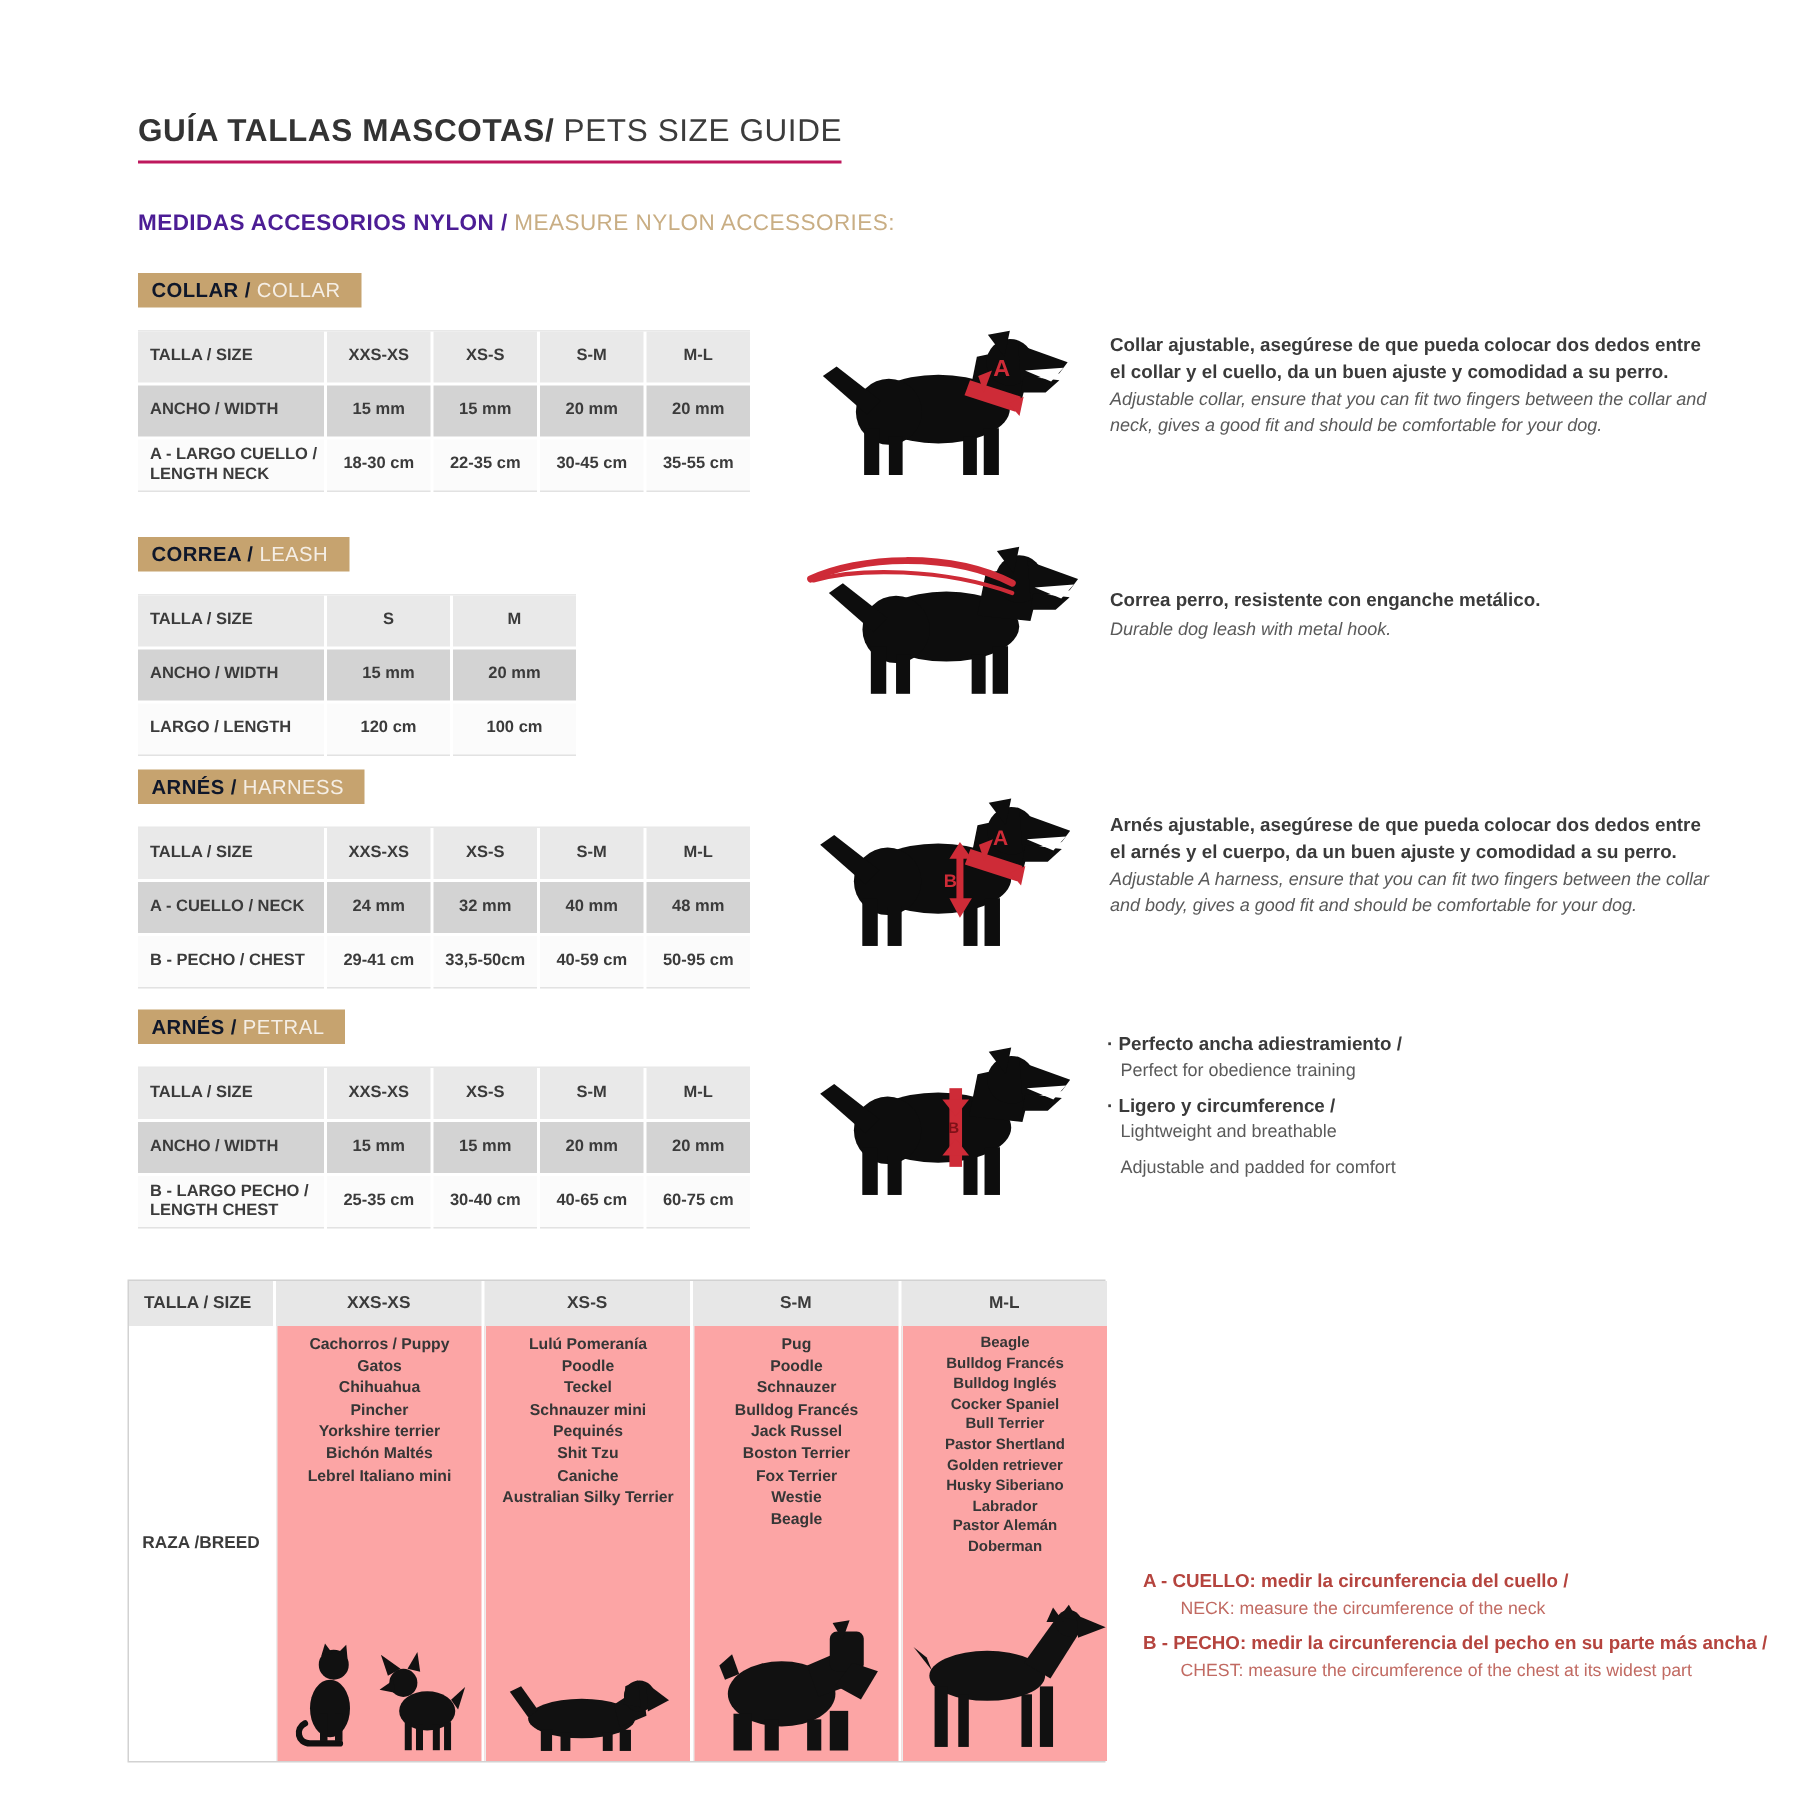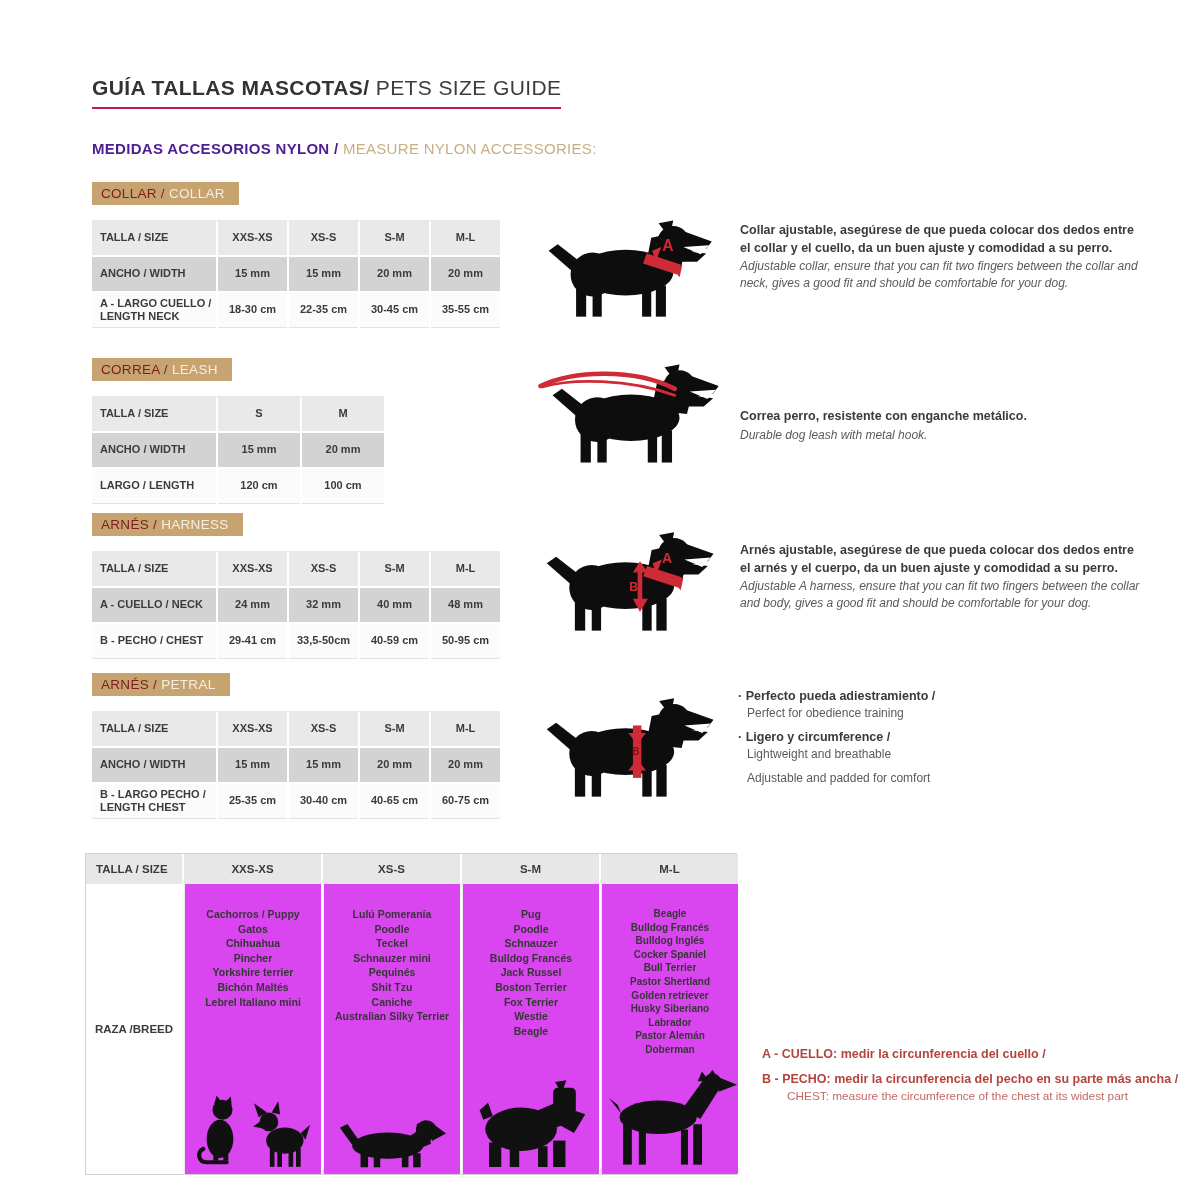--- a/index.html
+++ b/index.html
@@ -16,38 +16,38 @@
   .page-title .es{font-weight:bold;color:#333;}
   .page-title .en{font-weight:400;color:#3c3c3c;}
   .page-subtitle{position:absolute;left:92px;top:140px;font-size:15px;letter-spacing:.3px;white-space:nowrap;}
   .page-subtitle .es{font-weight:bold;color:#4c1d95;}
   .page-subtitle .en{font-weight:400;color:#c9ae84;}
   
   .badge{
     display:inline-block;background:#c6a36f;color:#fff;
     padding:4px 14px 4px 9px;font-size:13.5px;letter-spacing:.3px;white-space:nowrap;
   }
-  .badge .es{font-weight:normal;color:#7f1d1d;}
+  .badge .es{font-weight:bold;color:#0f172a;}
   .badge .en{font-weight:400;color:rgba(255,255,255,.82);}
   .sec{position:absolute;left:92px;}
   .sec-collar{top:182px;} .sec-leash{top:358px;} .sec-harness{top:513px;} .sec-petral{top:673px;}
   
   .sizetable{display:grid;gap:2px;background:#fff;margin-top:15px;border-top:1px solid #e8e8e8;}
   .sizetable .cell{
     display:flex;align-items:center;min-height:30px;
     font-size:11px;font-weight:bold;color:#3b3b3b;line-height:1.2;
   }
   .sizetable .lab{justify-content:flex-start;padding:2px 4px 2px 8px;text-align:left;}
   .sizetable .val{justify-content:center;text-align:center;}
   .sizetable .head{background:#e9e9e9;}
   .sizetable .r0{background:#d3d3d3;text-align:center;}
   .sizetable .r1{background:#fbfbfb;border-bottom:1px solid #e2e2e2;}
   
   .desc{position:absolute;left:740px;width:402px;}
-  .desc-collar{top:222px;} .desc-leash{top:392px;margin-top:16px;} .desc-harness{top:542px;}
+  .desc-collar{top:222px;} .desc-leash{top:392px;} .desc-harness{top:542px;}
   .desc .es{font-weight:bold;font-size:12.5px;line-height:1.4;color:#3a3a3a;}
   .desc .en{font-weight:400;font-size:12px;line-height:1.42;color:#5a5a5a;margin-top:1px;font-style:italic;}
   .bullets{position:absolute;left:738px;top:688px;width:410px;}
   .bullet{margin-bottom:8px;}
   .bullet .es{font-weight:bold;font-size:12.5px;color:#3a3a3a;line-height:1.35;}
   .bullet .es:before{content:"· ";}
   .bullet .en{font-weight:400;font-size:12px;color:#5a5a5a;padding-left:9px;line-height:1.35;}
   
   .dogfig{position:absolute;}
   .dog-collar{left:543px;top:214px;} .dog-leash{left:528px;top:358px;}
@@ -58,21 +58,21 @@
   .bt-hcell{
     background:#e7e7e7;height:30px;display:flex;align-items:center;justify-content:center;
     font-size:11.5px;font-weight:bold;color:#3b3b3b;
   }
   .bt-hcell.lab{justify-content:flex-start;padding-left:10px;}
   .bt-body{display:grid;grid-template-columns:96px 137px 137px 137px 137px;gap:2px;height:290px;margin-top:0;}
   .bt-labelcell{
     display:flex;align-items:center;justify-content:center;
     font-size:11.5px;font-weight:bold;color:#3b3b3b;background:#fff;
   }
-  .bt-col{position:relative;background:#d946ef;border-left:1px solid #ececec;padding-top:23px;}
+  .bt-col{position:relative;background:#fca5a5;border-left:1px solid #ececec;padding-top:5px;}
   .breedlist{text-align:center;font-weight:bold;font-size:10.5px;line-height:14.6px;color:#363636;}
   .bt-col.ml .breedlist{line-height:13.6px;font-size:10px;}
   .animals{position:absolute;left:0;right:0;bottom:3px;display:flex;justify-content:center;align-items:flex-end;gap:8px;}
   
   .notes{position:absolute;left:762px;top:1046px;width:430px;}
   .note{margin-bottom:7px;}
   .note .line-es{font-weight:bold;font-size:12.5px;color:#b5443e;line-height:1.4;}
   .note .line-en{font-weight:400;font-size:11.8px;color:#c16a62;padding-left:25px;line-height:1.4;}
   svg{display:block;}
 </style>
@@ -235,21 +235,21 @@
       <div class="cell r0 val">20 mm</div>
       <div class="cell r1 lab">B - LARGO PECHO / LENGTH CHEST</div>
       <div class="cell r1 val">25-35 cm</div>
       <div class="cell r1 val">30-40 cm</div>
       <div class="cell r1 val">40-65 cm</div>
       <div class="cell r1 val">60-75 cm</div>
     </div>
 </div>
 <div class="bullets">
   <div class="bullet">
-    <div class="es">Perfecto pueda adiestramiento /</div>
+    <div class="es">Perfecto ancha adiestramiento /</div>
     <div class="en">Perfect for obedience training</div>
   </div>
   <div class="bullet">
     <div class="es">Ligero y circumference /</div>
     <div class="en">Lightweight and breathable</div>
   </div>
   <div class="bullet">
     <div class="en">Adjustable and padded for comfort</div>
   </div>
 </div>
@@ -396,18 +396,19 @@
           <polygon points="18,40 8,32 22,50" fill="#111"></polygon>
         </svg>
       </div>
     </div>
   </div>
 </div>
 
 <div class="notes">
   <div class="note">
     <div class="line-es"><span>A - </span><span>CUELLO: medir la circunferencia del cuello /</span></div>
+    <div class="line-en">NECK: measure the circumference of the neck</div>
   </div>
   <div class="note">
     <div class="line-es"><span>B - </span><span>PECHO: medir la circunferencia del pecho en su parte más ancha /</span></div>
     <div class="line-en">CHEST: measure the circumference of the chest at its widest part</div>
   </div>
 </div>
 
 </body></html>

